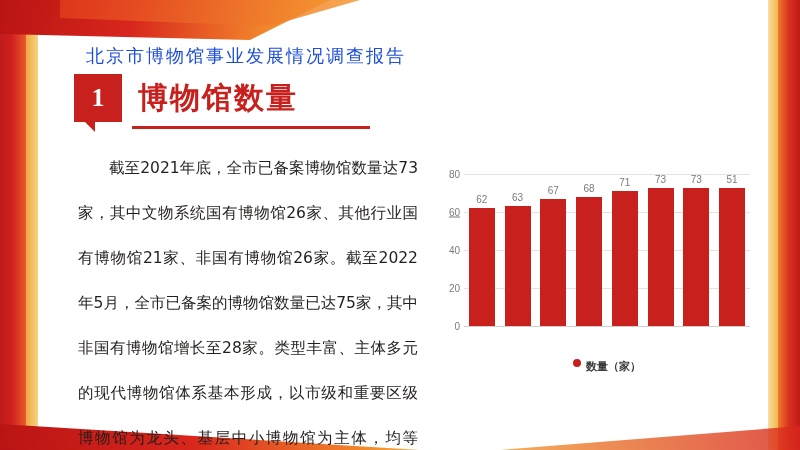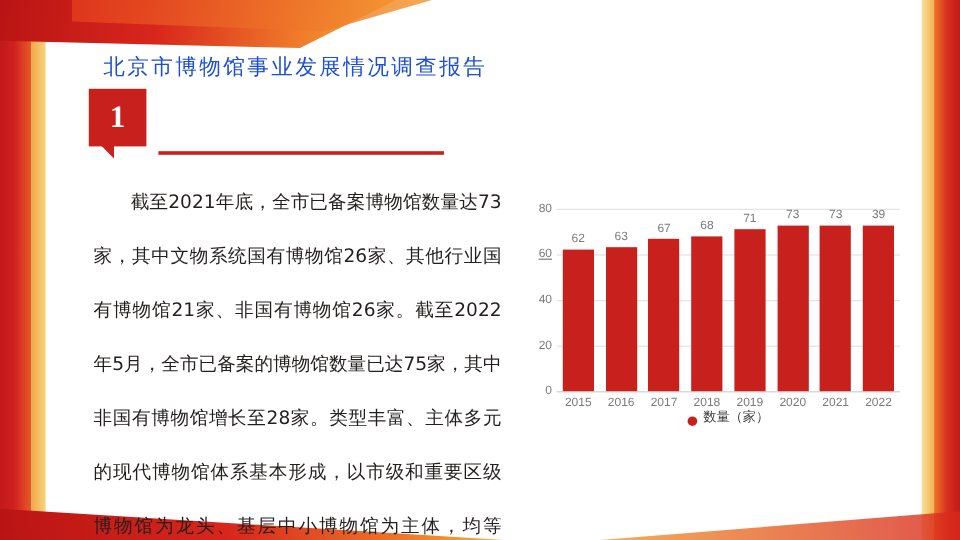--- a/index.html
+++ b/index.html
@@ -201,27 +201,28 @@
     justify-content: space-around;
   }
   .xlabel {
     width: 30px;
     text-align: center;
     font-size: 10px;
     color: #7a7a7a;
   }
   .legend {
     position: absolute;
-    left: 34px; top: 172px;
+    left: 34px; top: 191px;
     width: 286px;
     display: flex;
-    align-items: flex-end;
+    align-items: flex-start;
     justify-content: center;
     font-size: 11px;
     color: #3b3b3b;
+    font-weight: bold;
   }
   .legend-dot {
     width: 8px; height: 8px;
     border-radius: 50%;
     background: #c8201c;
     margin-right: 5px;
   }
 </style>
 </head>
 <body>
@@ -234,20 +235,21 @@
   <div class="right-band-inner"></div>
   <div class="top-ribbon"></div>
   <div class="top-ribbon2"></div>
   <div class="bottom-ribbon"></div>
   <div class="bottom-ribbon2"></div>
 
   <div class="faint-title">北京市博物馆事业发展情况调查报告</div>
 
   <div class="heading">
     <div class="num-badge">1</div>
+    <div class="heading-text">博物馆数量</div>
   </div>
   <div class="heading-rule"></div>
 
   <div class="body-text">截至2021年底，全市已备案博物馆数量达73家，其中文物系统国有博物馆26家、其他行业国有博物馆21家、非国有博物馆26家。截至2022年5月，全市已备案的博物馆数量已达75家，其中非国有博物馆增长至28家。类型丰富、主体多元的现代博物馆体系基本形成，以市级和重要区级博物馆为龙头、基层中小博物馆为主体，均等化、广覆盖的博物馆布局初步构建，全市平均每 18.7 万人拥有1家博物馆。</div>
 
   <div class="chart-panel">
     <div id="chart-grid">
         <div class="axisline" style="top: 158px;"></div>
         <div class="ytick" style="top: 158px;">0</div>
         <div class="gridline" style="top: 120px;"></div>
@@ -282,33 +284,23 @@
         </div>
         <div class="bar-wrap">
           <div class="bar-val">73</div>
           <div class="bar" style="height: 138.7px; background: rgb(200, 32, 28);"></div>
         </div>
         <div class="bar-wrap">
           <div class="bar-val">73</div>
           <div class="bar" style="height: 138.7px; background: rgb(200, 32, 28);"></div>
         </div>
         <div class="bar-wrap">
-          <div class="bar-val">39</div>
+          <div class="bar-val">51</div>
           <div class="bar" style="height: 142.5px; background: rgb(200, 32, 28);"></div>
         </div>
-      </div>
-    <div class="xlabels" id="chart-xlabels">
-        <div class="xlabel">2015</div>
-        <div class="xlabel">2016</div>
-        <div class="xlabel">2017</div>
-        <div class="xlabel">2018</div>
-        <div class="xlabel">2019</div>
-        <div class="xlabel">2020</div>
-        <div class="xlabel">2021</div>
-        <div class="xlabel">2022</div>
       </div>
     <div class="legend">
       <span class="legend-dot"></span>
       <span>数量（家）</span>
     </div>
   </div>
 
 </div>
 
 </body></html>

